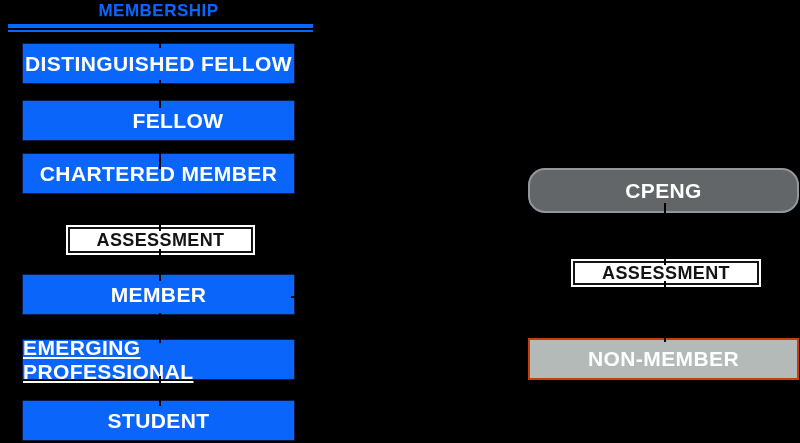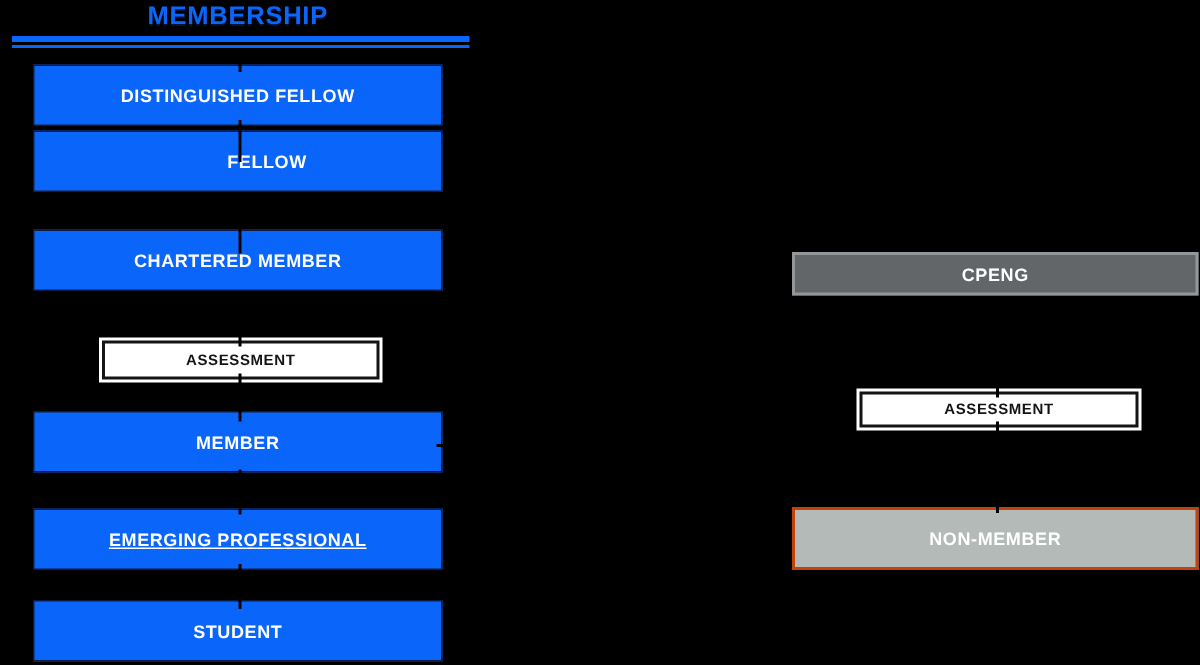--- a/index.html
+++ b/index.html
@@ -47,62 +47,62 @@
   }
 
   
   .box {
     position: absolute;
     box-sizing: border-box;
     display: flex;
     align-items: center;
     justify-content: center;
     font-weight: 700;
-    font-size: 12px;
+    font-size: 21px;
     letter-spacing: 0.4px;
     z-index: 1;
     text-transform: uppercase;
   }
   .box.blue {
     background: #0a66fa;
     border: 1px solid #0b1b45;
     color: #ffffff;
     left: 22px;
     width: 273px;
     height: 41px;
   }
   .box.white-box {
     background: #ffffff;
     border: 2px solid #141414;
     box-shadow: 0 0 0 2px #ffffff;
     color: #141414;
-    font-size: 10px;
+    font-size: 18px;
   }
   .box.dark-gray {
     background: #626669;
     border: 2px solid #93979a;
     color: #ffffff;
   }
   .box.light-gray {
     background: #b4bab8;
     border: 2px solid #c2410c;
     color: #ffffff;
   }
 
   
   .b-distinguished { top: 43px; }
-  .b-fellow        { top: 87px; padding-left: 39px; }
+  .b-fellow        { top: 100px; padding-left: 39px; }
   .b-chartered     { top: 153px; justify-content: center; }
   .b-assess-left   { left: 68px; width: 185px; top: 227px; height: 26px; }
   .b-member        { top: 274px; height: 40px; }
   .b-emerging      { top: 339px; text-decoration: underline; }
   .b-student       { top: 400px; height: 40px; }
 
   
-  .b-cpeng         { left: 528px; width: 271px; top: 168px; height: 29px; }
+  .b-cpeng         { left: 528px; width: 271px; top: 168px; height: 45px; border-radius: 17px; }
   .b-assess-right  { left: 573px; width: 186px; top: 261px; height: 24px; }
   .b-nonmember     { left: 528px; width: 271px; top: 338px; height: 42px; }
 
   
   .conn {
     position: absolute;
     background: #000000;
     z-index: 5;
   }
   .conn.v { width: 2px; }

